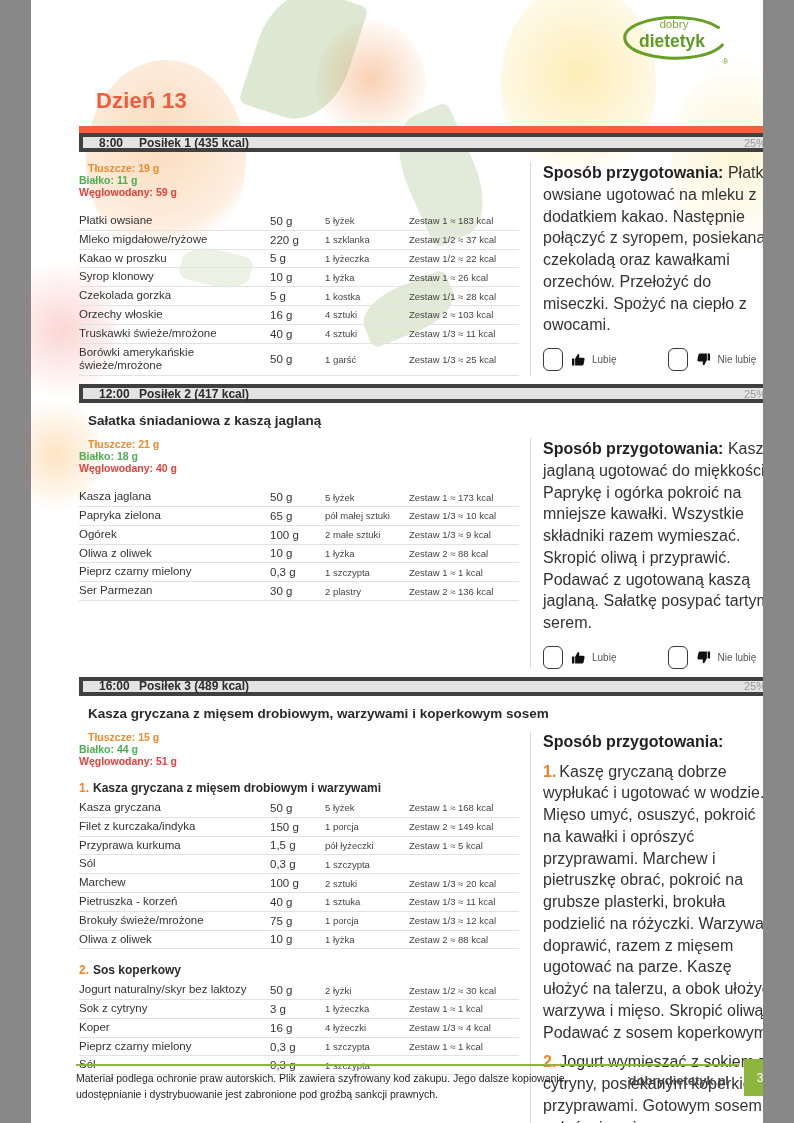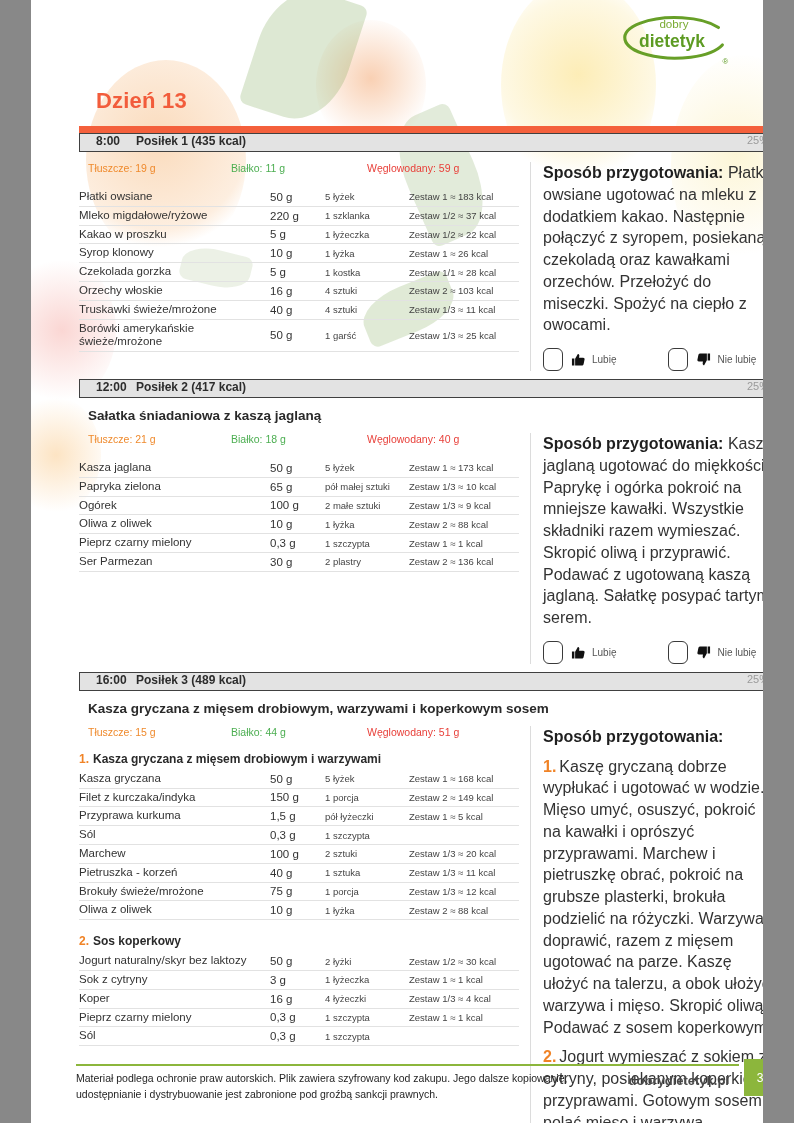--- a/index.html
+++ b/index.html
@@ -32,31 +32,31 @@
 
   .content { position:relative; z-index:1; }
 
   
   .logo { position:absolute; top:12px; right:32px; width:118px; height:62px; }
   h1.day-title { padding:88px 0 0 65px; font-size:22px; font-weight:bold; color:#f25c3b; letter-spacing:.2px; }
   .day-rule { margin:12px 0 0 48px; width:698px; height:7px; background:#f4603c; }
 
   
   #meals { margin-left:48px; width:698px; }
-  .meal-bar { display:flex; align-items:flex-start; height:19px; background:#e3e3e3;
-    border:1px solid #404040; font-size:12px; font-weight:bold; color:#2c2c2c; }
+  .meal-bar { display:flex; align-items:center; height:19px; background:#e3e3e3;
+    border:4px solid #404040; font-size:12px; font-weight:bold; color:#2c2c2c; }
   .meal-bar .time { padding-left:16px; width:56px; }
   .meal-bar .pct { margin-left:auto; padding-right:7px; font-weight:normal; font-size:11px; color:#9a9a9a; }
   .meal-title { margin:10px 0 0 9px; font-size:13.5px; font-weight:bold; color:#2a2a2a; }
   .meal-cols { display:flex; margin-top:10px; }
   .col-left { width:440px; }
   .vdivider { width:1px; background:#dcdcdc; margin-left:11px; }
   .col-right { flex:1; padding-left:12px; }
 
-  .macros { display:flex; font-size:10.5px; font-weight:normal; margin-bottom:14px; }
+  .macros { display:flex; font-size:10.5px; font-weight:bold; margin-bottom:14px;flex-direction:column; }
   .macros .fat { margin-left:9px; width:143px; color:#ef8a2d; }
   .macros .protein { width:136px; color:#4cae51; }
   .macros .carbs { color:#e8403a; }
 
   .sec-head { margin:14px 0 4px 0; font-size:12px; font-weight:bold; color:#2a2a2a; }
   .sec-head .num { color:#f08326; margin-right:4px; }
   .row { display:flex; align-items:center; border-bottom:1px solid #e2e2e2; padding:2px 0; min-height:18px; }
   .c-name { width:191px; font-size:11.5px; color:#333; line-height:1.2; padding-right:4px; }
   .c-amt  { width:55px; font-size:11.5px; color:#333; }
   .c-meas { width:84px; font-size:9.5px; color:#454545; }

